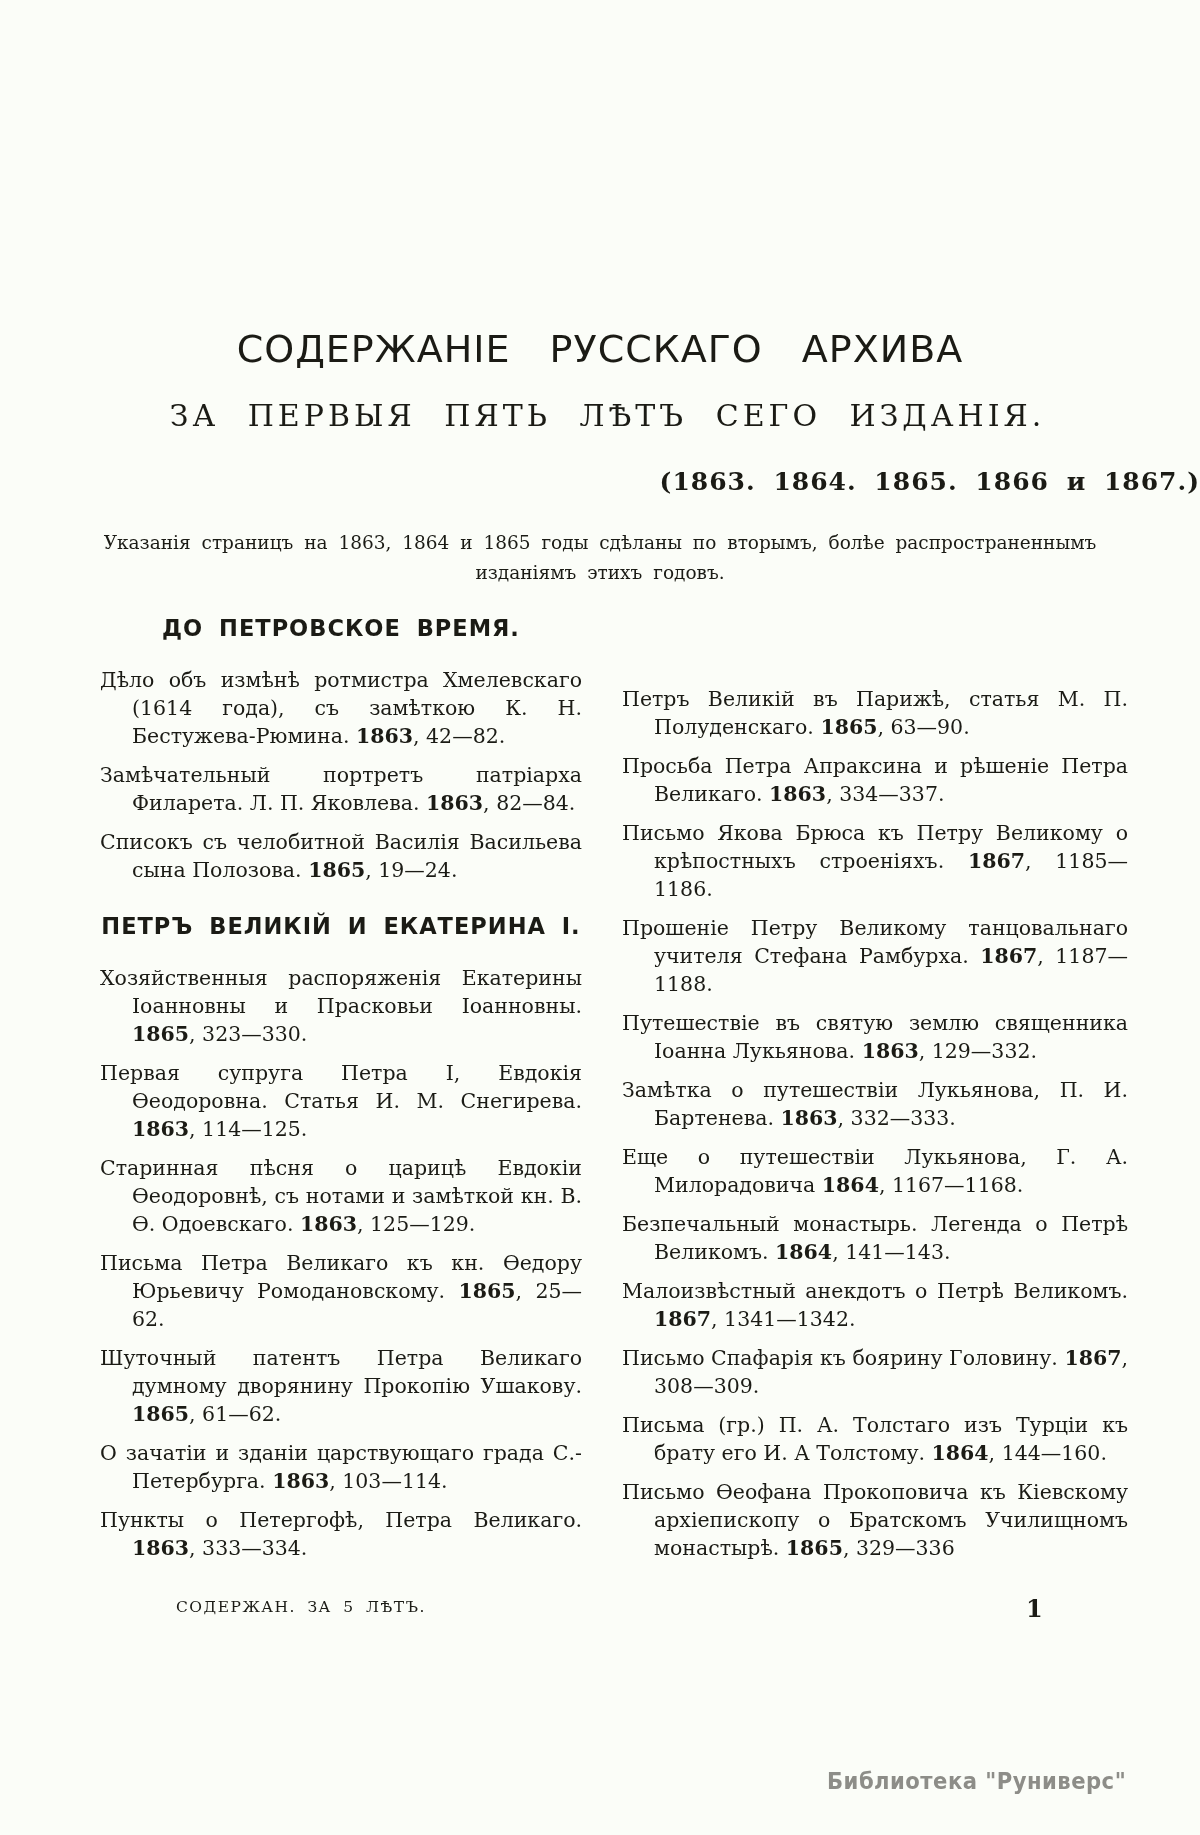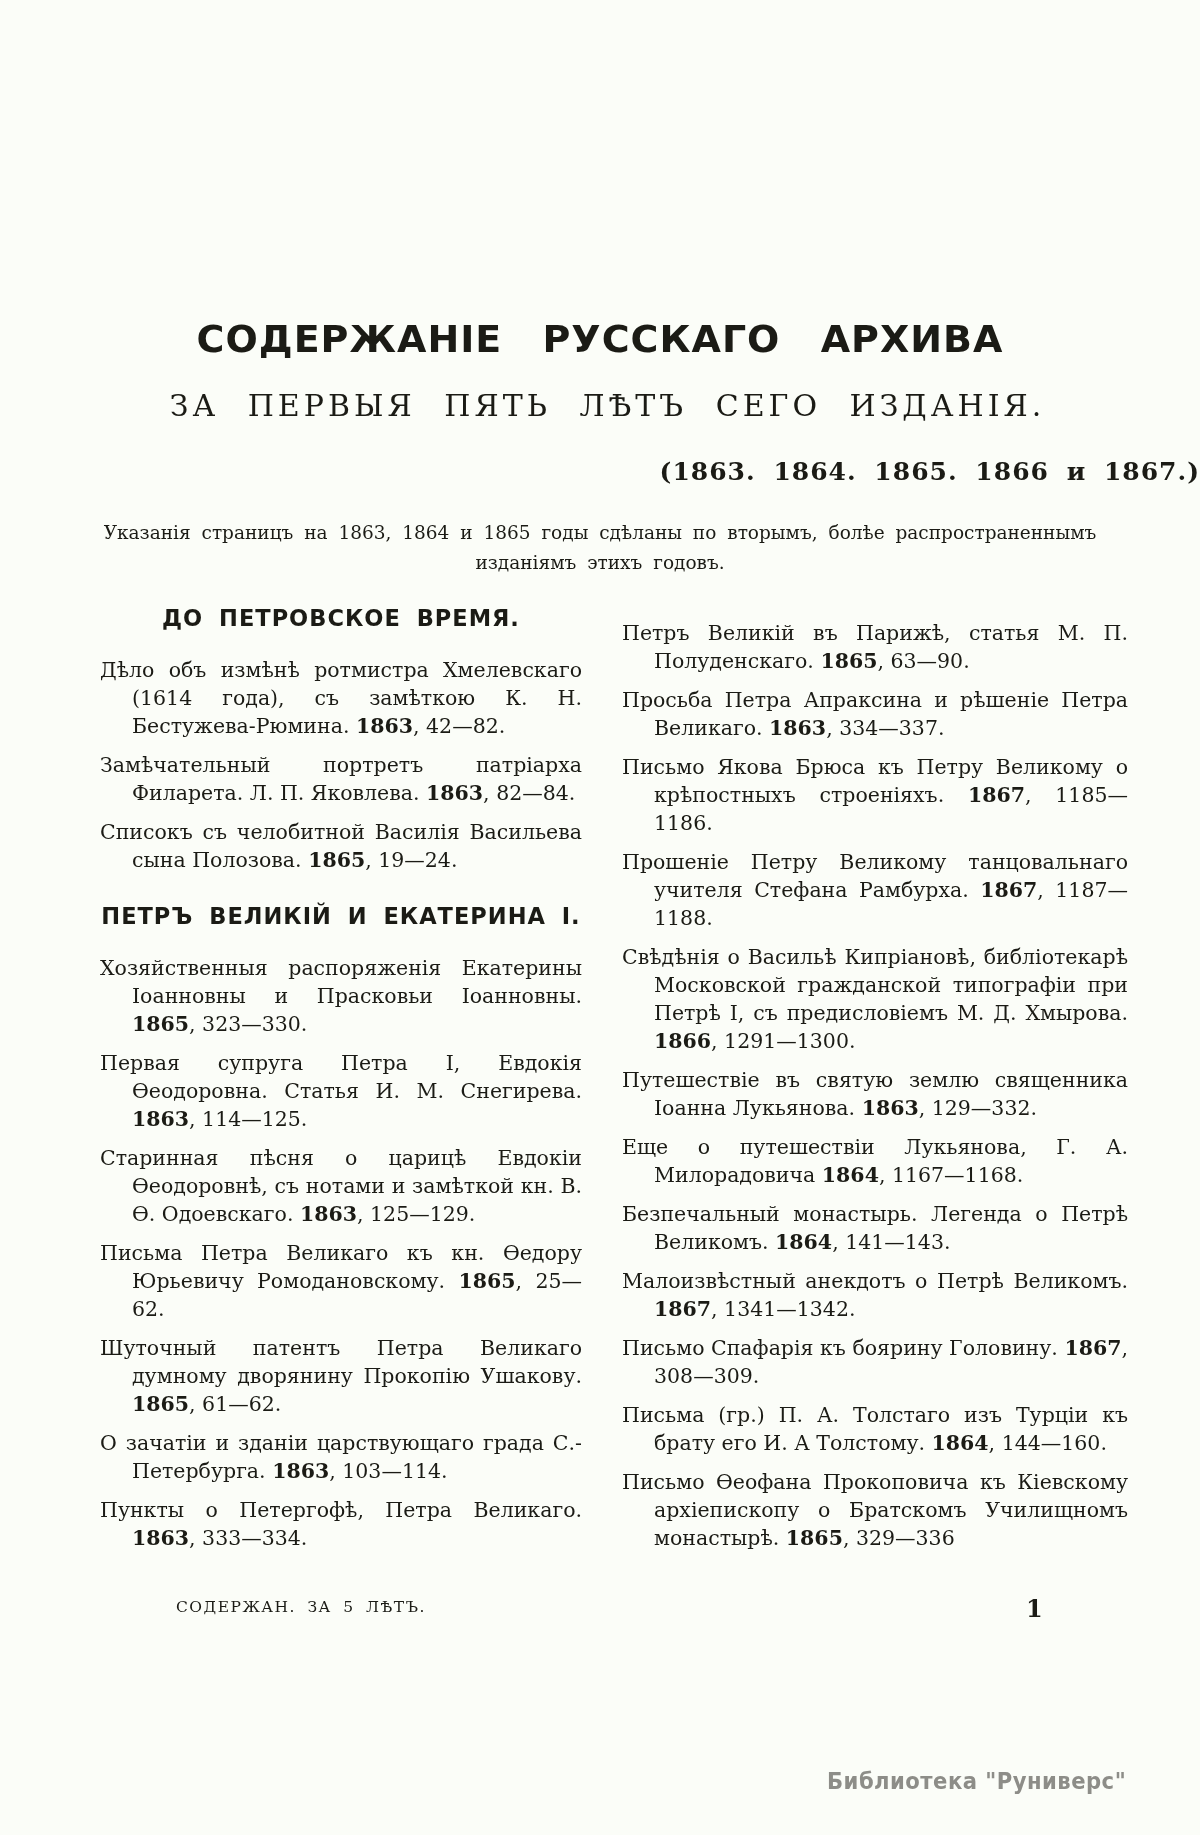--- a/index.html
+++ b/index.html
@@ -6,23 +6,23 @@
   body {
     width:1200px; height:1835px;
     background:#fbfdf8;
     color:#1b1b15;
     font-family:"DejaVu Serif", serif;
     position:relative;
     overflow:hidden;
   }
   .page-header { text-align:center; padding-top:320px; }
   .title-main {
-    margin:0;
+    margin:10px;
     font-family:"DejaVu Sans", sans-serif;
-    font-weight:bold;
+    font-weight:normal;
     font-size:38px;
     letter-spacing:1px;
     word-spacing:26px;
     line-height:1;
   }
   .title-sub {
     margin:33px 0 0 0;
     font-size:30px;
     font-weight:normal;
     letter-spacing:4px;
@@ -127,22 +127,22 @@
       <p class="entry"><span>Письма Петра Великаго къ кн. Ѳедору Юрьевичу Ромодановскому.</span> <span class="year">1865</span>, <span>25—62.</span></p>
       <p class="entry"><span>Шуточный патентъ Петра Великаго думному дворянину Прокопію Ушакову.</span> <span class="year">1865</span>, <span>61—62.</span></p>
       <p class="entry"><span>О зачатіи и зданіи царствующаго града С.-Петербурга.</span> <span class="year">1863</span>, <span>103—114.</span></p>
       <p class="entry"><span>Пункты о Петергофѣ, Петра Великаго.</span> <span class="year">1863</span>, <span>333—334.</span></p>
     </div>
   <div class="col col-right" id="col-right">
       <p class="entry"><span>Петръ Великій въ Парижѣ, статья М. П. Полуденскаго.</span> <span class="year">1865</span>, <span>63—90.</span></p>
       <p class="entry"><span>Просьба Петра Апраксина и рѣшеніе Петра Великаго.</span> <span class="year">1863</span>, <span>334—337.</span></p>
       <p class="entry"><span>Письмо Якова Брюса къ Петру Великому о крѣпостныхъ строеніяхъ.</span> <span class="year">1867</span>, <span>1185—1186.</span></p>
       <p class="entry"><span>Прошеніе Петру Великому танцовальнаго учителя Стефана Рамбурха.</span> <span class="year">1867</span>, <span>1187—1188.</span></p>
-      <p class="entry"><span>Свѣдѣнія о Васильѣ Кипріановѣ, библіотекарѣ Московской гражданской типографіи при Петрѣ I, съ предисловіемъ М. Д. Хмырова.</span> <span class="year">1866</span>, <span>1291—1300.</span></p>
       <p class="entry"><span>Путешествіе въ святую землю священника Іоанна Лукьянова.</span> <span class="year">1863</span>, <span>129—332.</span></p>
+      <p class="entry"><span>Замѣтка о путешествіи Лукьянова, П. И. Бартенева.</span> <span class="year">1863</span>, <span>332—333.</span></p>
       <p class="entry"><span>Еще о путешествіи Лукьянова, Г. А. Милорадовича</span> <span class="year">1864</span>, <span>1167—1168.</span></p>
       <p class="entry"><span>Безпечальный монастырь. Легенда о Петрѣ Великомъ.</span> <span class="year">1864</span>, <span>141—143.</span></p>
       <p class="entry"><span>Малоизвѣстный анекдотъ о Петрѣ Великомъ.</span> <span class="year">1867</span>, <span>1341—1342.</span></p>
       <p class="entry"><span>Письмо Спафарія къ боярину Головину.</span> <span class="year">1867</span>, <span>308—309.</span></p>
       <p class="entry"><span>Письма (гр.) П. А. Толстаго изъ Турціи къ брату его И. А Толстому.</span> <span class="year">1864</span>, <span>144—160.</span></p>
       <p class="entry"><span>Письмо Ѳеофана Прокоповича къ Кіевскому архіепископу о Братскомъ Училищномъ монастырѣ.</span> <span class="year">1865</span>, <span>329—336</span></p>
     </div>
 </div>
 
 <div class="footer-signature">СОДЕРЖАН. ЗА 5 ЛѢТЪ.</div>

